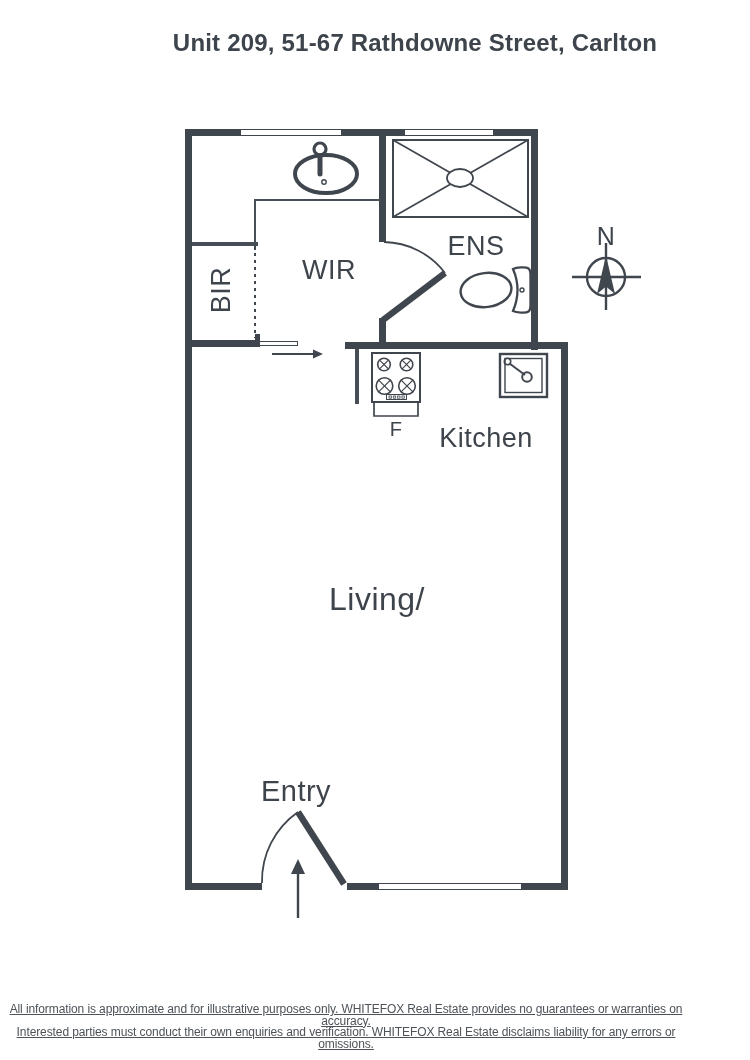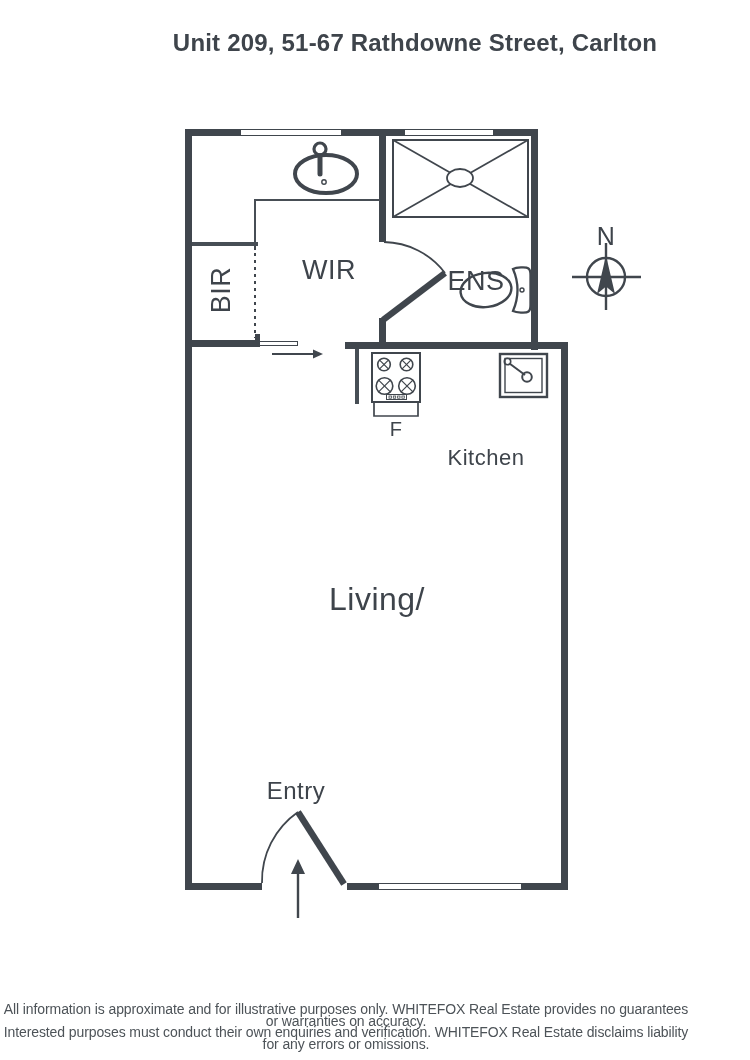--- a/index.html
+++ b/index.html
@@ -37,31 +37,31 @@
   .win-top-1{left:239px;top:129px;width:104px;}
   .win-top-2{left:403px;top:129px;width:92px;}
   .win-bottom{left:377px;top:883px;width:146px;}
   
   .slider{position:absolute;left:259px;top:340.5px;width:39px;height:5.5px;background:#ffffff;
     box-sizing:border-box;border:1.4px solid #40464d;}
   
   .lbl{position:absolute;transform:translate(-50%,-50%);white-space:nowrap;
     font-weight:500;color:#3e444b;letter-spacing:.5px;}
   .lbl-wir{left:329px;top:270px;font-size:27px;}
-  .lbl-ens{left:476px;top:246px;font-size:27px;margin-top:35px;}
-  .lbl-kitchen{left:486px;top:458px;font-size:22px;text-align:center;}
+  .lbl-ens{left:476px;top:246px;font-size:27px;}
+  .lbl-kitchen{left:486px;top:438px;font-size:27px;text-align:center;}
   .lbl-f{left:396px;top:429px;font-size:20px;}
   .lbl-bir{left:221px;top:290px;font-size:27px;transform:translate(-50%,-50%) rotate(-90deg);}
-  .lbl-entry{left:296px;top:791px;font-size:24px;}
+  .lbl-entry{left:296px;top:791px;font-size:29px;}
   .lbl-n{left:606px;top:236px;font-size:25px;}
   .living{position:absolute;left:377px;top:578px;transform:translateX(-50%);text-align:right;
     font-size:32px;font-weight:500;line-height:42px;color:#3e444b;letter-spacing:.5px;white-space:nowrap;}
   .fixtures{position:absolute;left:0;top:0;}
   .disclaimer{position:absolute;left:0;top:1004px;width:692px;text-align:center;
-    font-size:14px;line-height:11.5px;color:#4d5358;letter-spacing:-.1px;}
+    font-size:12px;line-height:11.5px;color:#4d5358;letter-spacing:-.1px;text-decoration:underline;}
 </style>
 </head>
 <body>
 
 <div class="title">Unit 209, 51-67 Rathdowne Street, Carlton</div>
 
 <div class="plan">
 
   <div class="wall w-left"></div>
   <div class="wall w-top-1"></div>
@@ -181,14 +181,14 @@
   <div class="lbl lbl-entry">Entry</div>
   <div class="lbl lbl-n">N</div>
 
   <div class="living">
     <div>Living/</div>
   </div>
 </div>
 
 <div class="disclaimer">
   <div>All information is approximate and for illustrative purposes only. WHITEFOX Real Estate provides no guarantees or warranties on accuracy.</div>
-  <div>Interested purposes must conduct their own enquiries and verification. WHITEFOX Real Estate disclaims liability for any errors or omissions.</div>
+  <div>Interested parties must conduct their own enquiries and verification. WHITEFOX Real Estate disclaims liability for any errors or omissions.</div>
 </div>
 
 </body></html>

